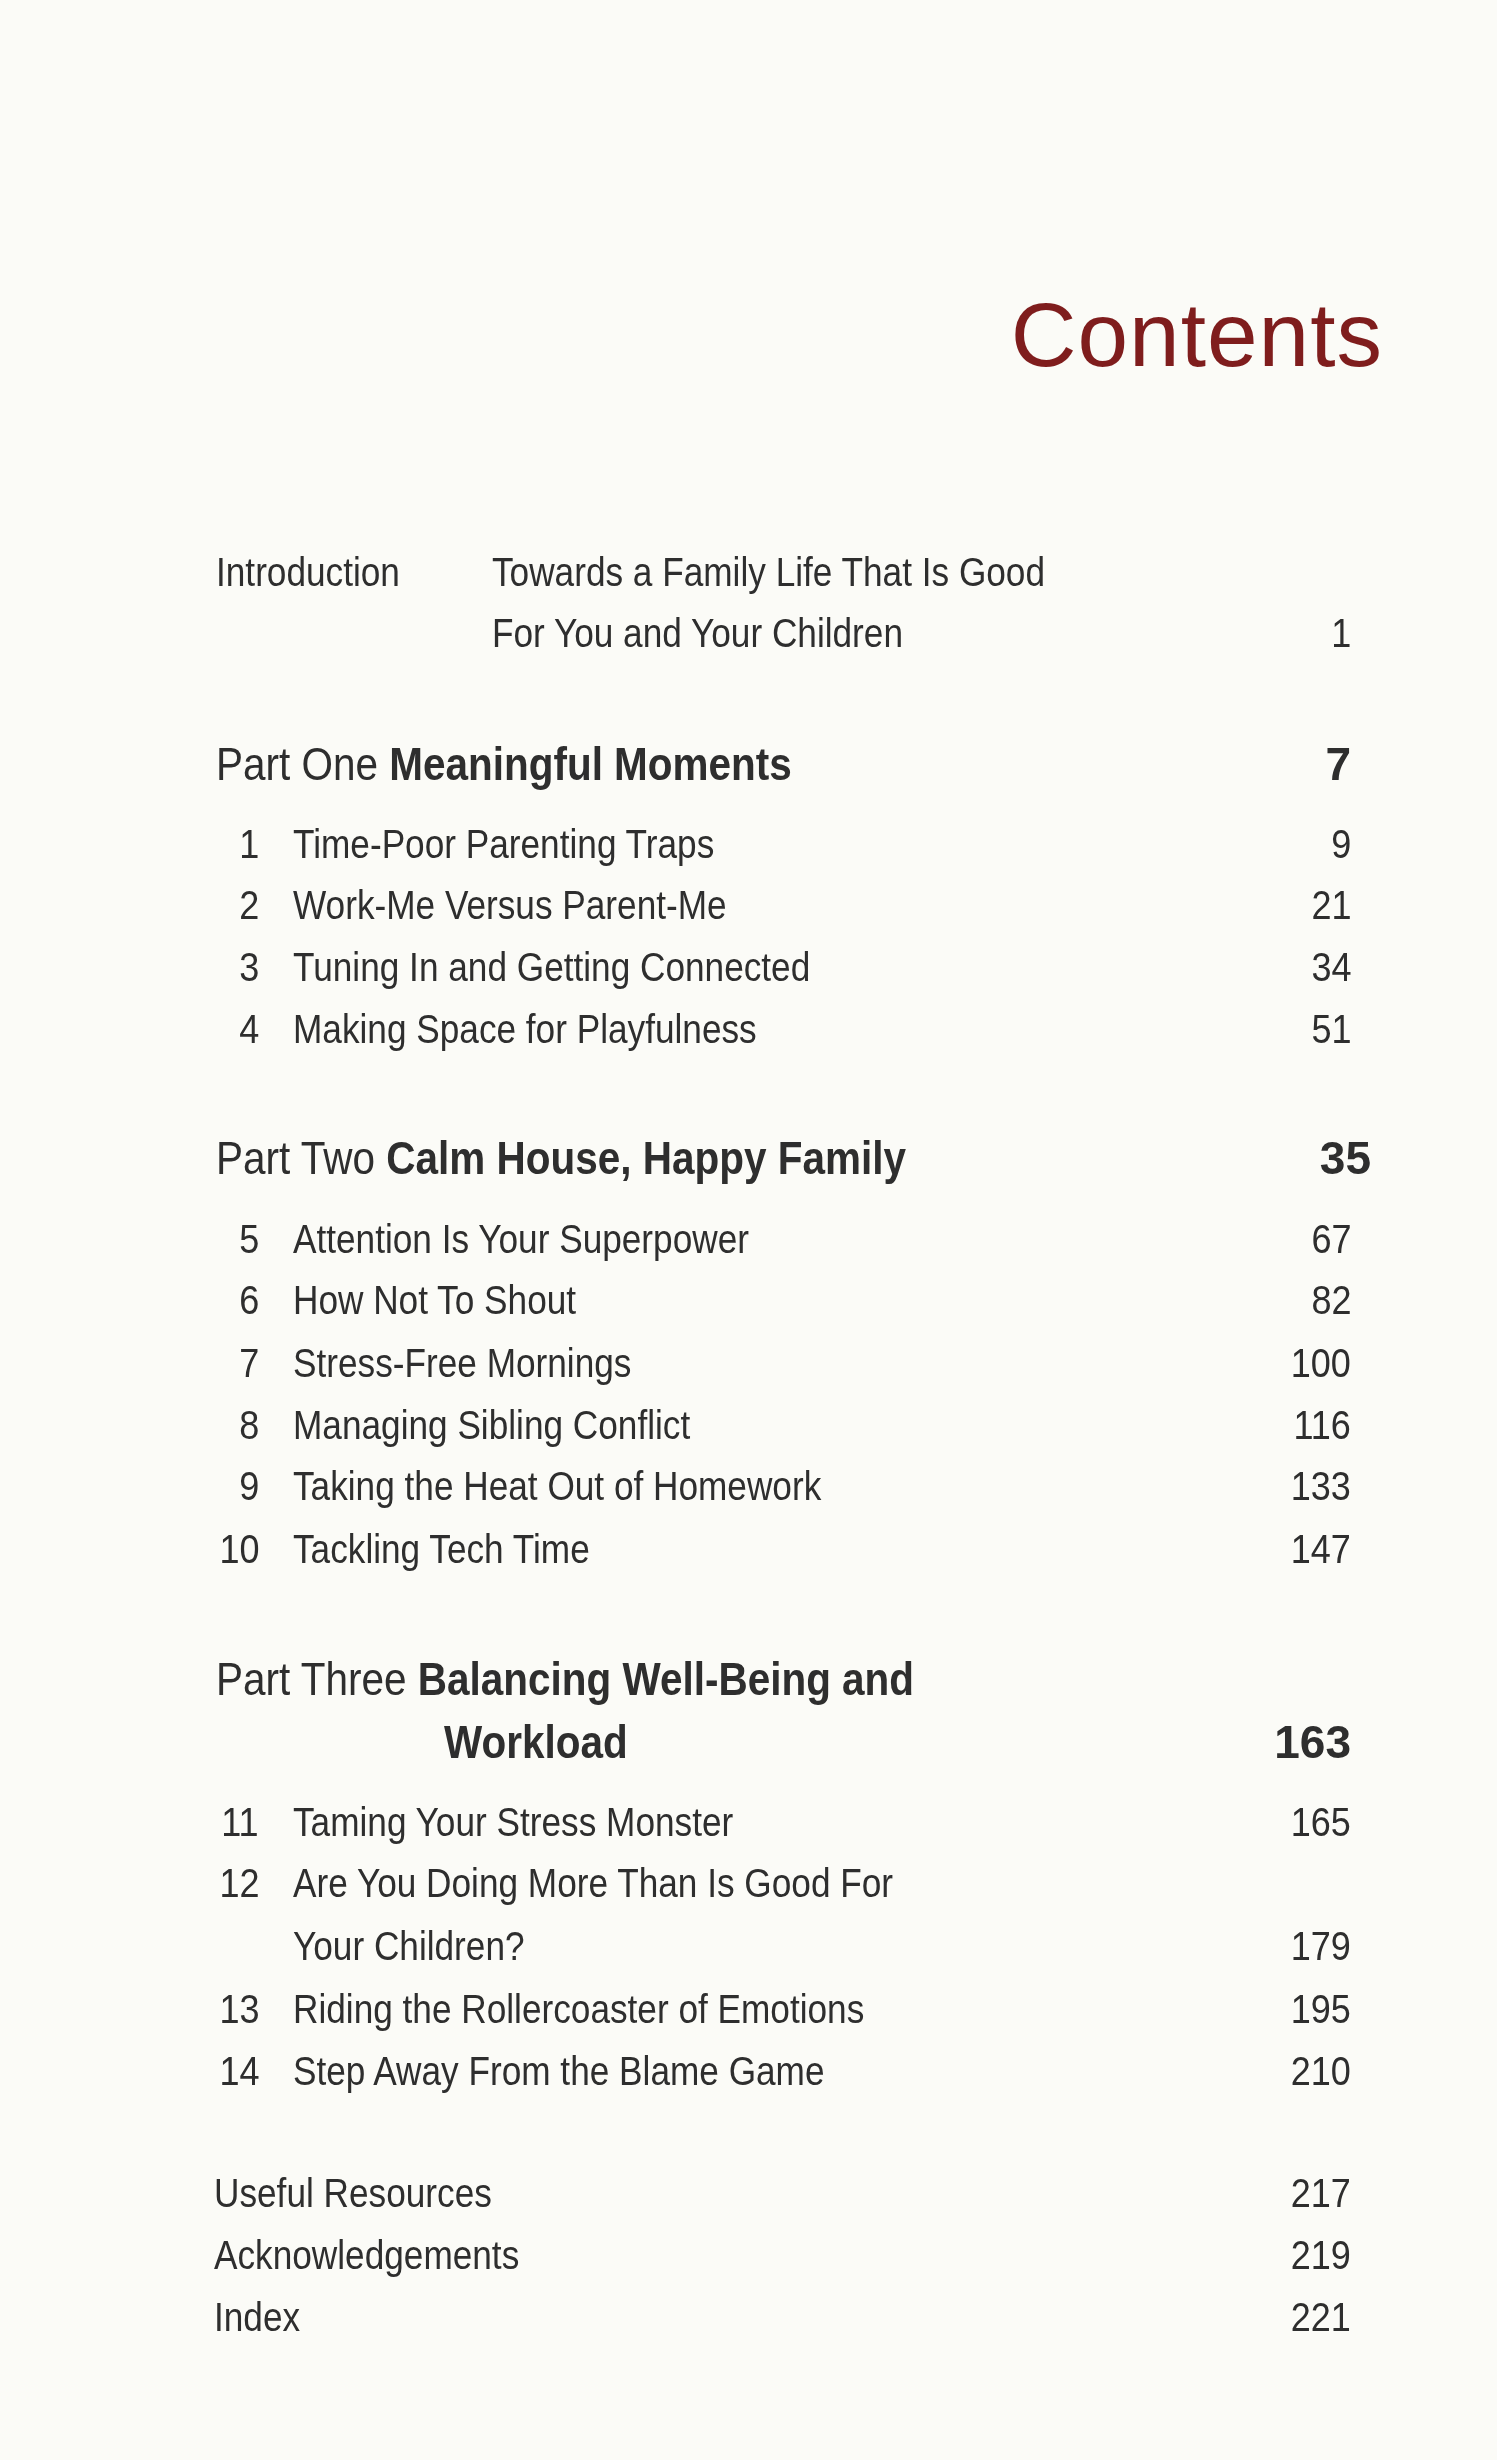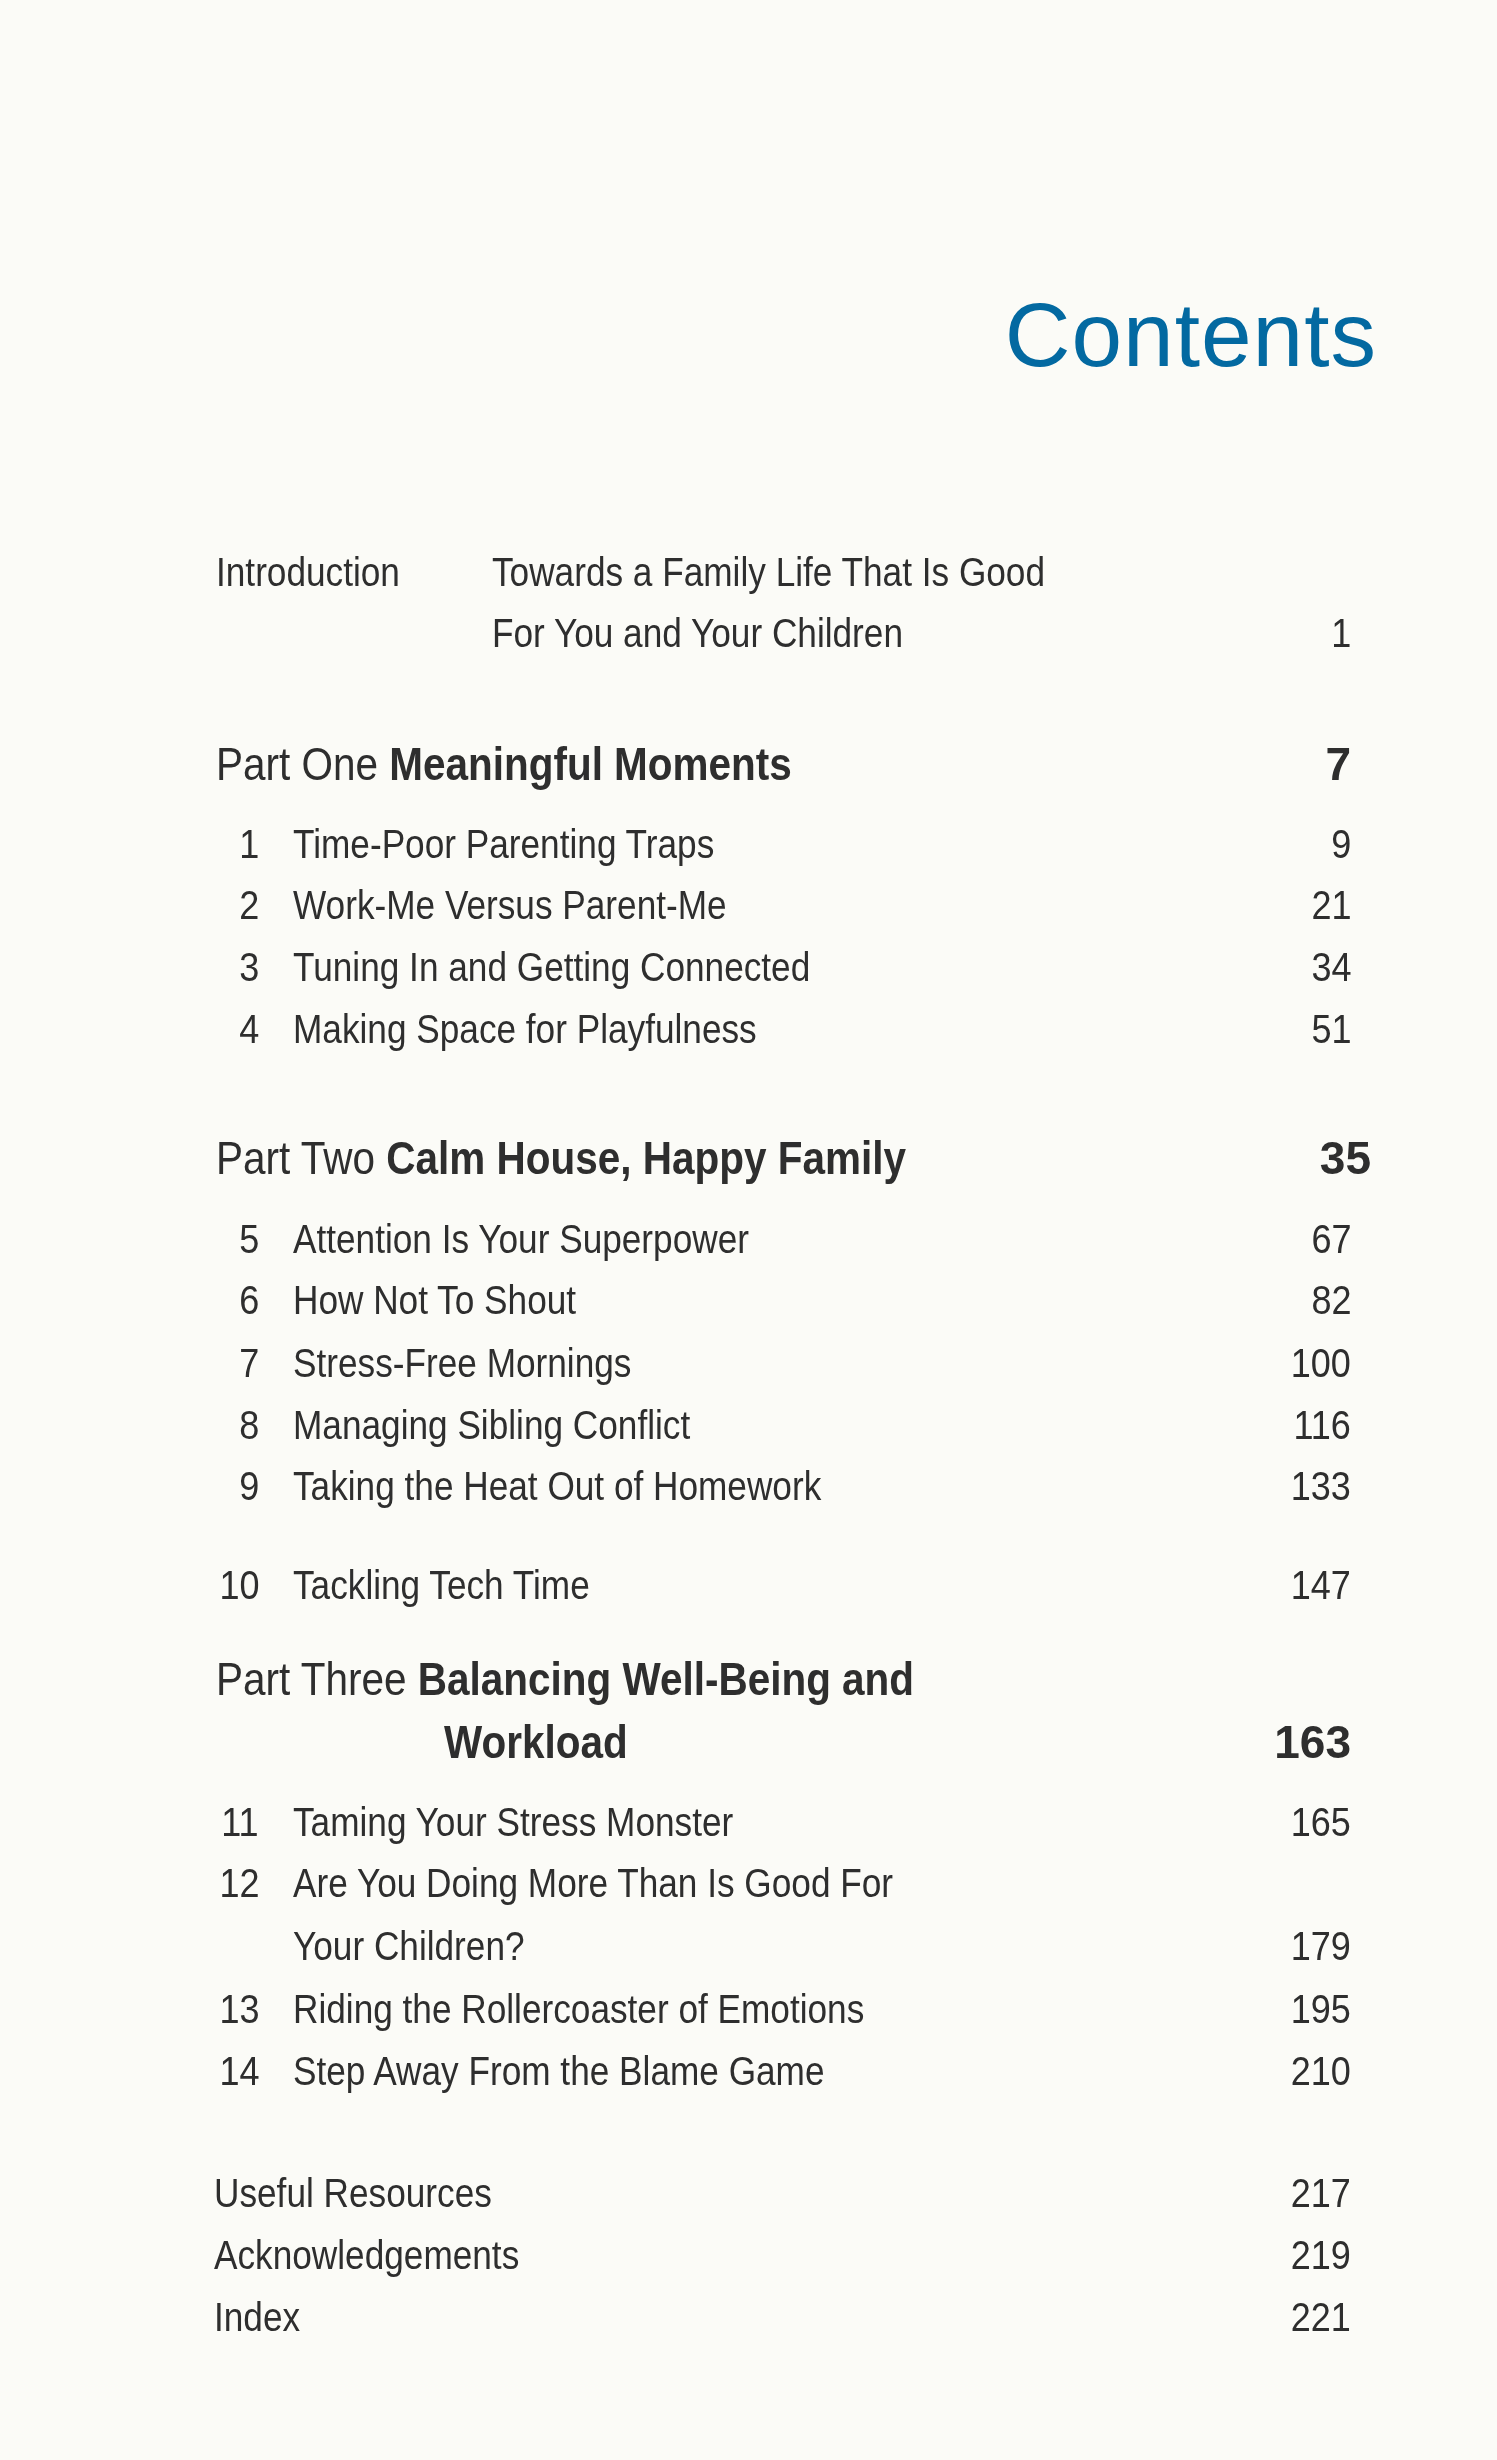--- a/index.html
+++ b/index.html
@@ -3,22 +3,22 @@
 <meta charset="utf-8">
 <style>
   html, body { margin:0; padding:0; }
   body {
     width:1498px; height:2460px; position:relative; overflow:hidden;
     background:#fbfbf7;
     font-family:"Liberation Sans", sans-serif;
     color:#2e2e2e;
   }
   .title {
-    position:absolute; right:121px; top:289px;
-    font-size:91px; font-weight:normal; color:#0369a1; letter-spacing:1px;
+    position:absolute; right:115px; top:289px;
+    font-size:91px; font-weight:normal; color:#7f1d1d; letter-spacing:1px;
     line-height:1;
   }
   .row { position:absolute; left:0; width:1498px; height:53px; }
   .t { position:absolute; font-size:40px; line-height:53px; white-space:nowrap; transform:scaleX(0.88); transform-origin:left center; }
   .num { position:absolute; right:1239px; font-size:40px; line-height:53px; transform:scaleX(0.9); transform-origin:right center; }
   .pg { position:absolute; right:147px; font-size:40px; line-height:53px; transform:scaleX(0.9); transform-origin:right center; }
   .part { position:absolute; left:216px; font-size:46px; line-height:59px; white-space:nowrap; transform:scaleX(0.88); transform-origin:left center; }
   .part b { font-weight:bold; }
   .partpg { position:absolute; right:147px; font-size:46px; line-height:59px; font-weight:bold; }
 </style>
@@ -85,21 +85,21 @@
   <div class="row" style="top:1399px;">
     <span class="num">8</span>
     <span class="t" style="left:293px;">Managing Sibling Conflict</span>
     <span class="pg">116</span>
   </div>
   <div class="row" style="top:1460px;">
     <span class="num">9</span>
     <span class="t" style="left:293px;">Taking the Heat Out of Homework</span>
     <span class="pg">133</span>
   </div>
-  <div class="row" style="top:1523px;margin-top:36px;">
+  <div class="row" style="top:1523px;">
     <span class="num">10</span>
     <span class="t" style="left:293px;">Tackling Tech Time</span>
     <span class="pg">147</span>
   </div>
 
   <div class="row" style="top:1650px; height:59px;">
     <span class="part"><span>Part Three</span> <b>Balancing Well-Being and</b></span>
   </div>
   <div class="row" style="top:1713px; height:59px;">
     <span class="part" style="left:444px;"><b>Workload</b></span>

